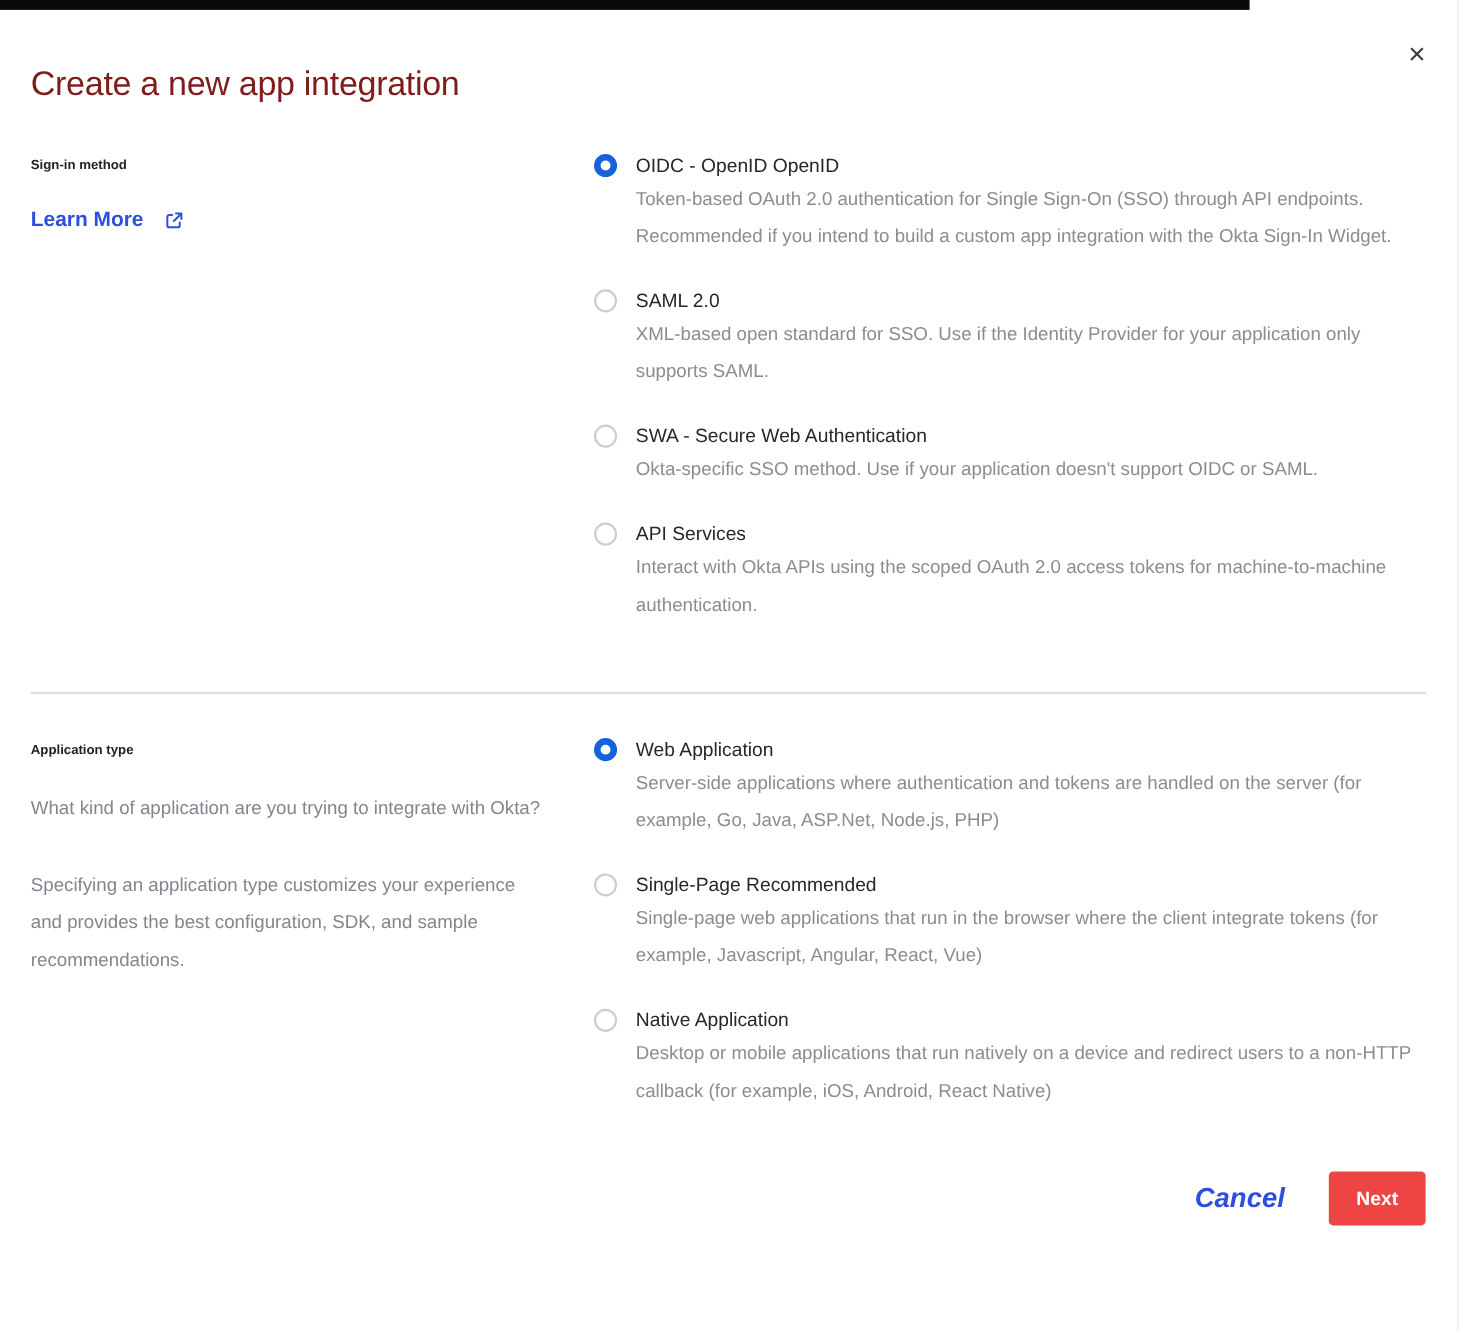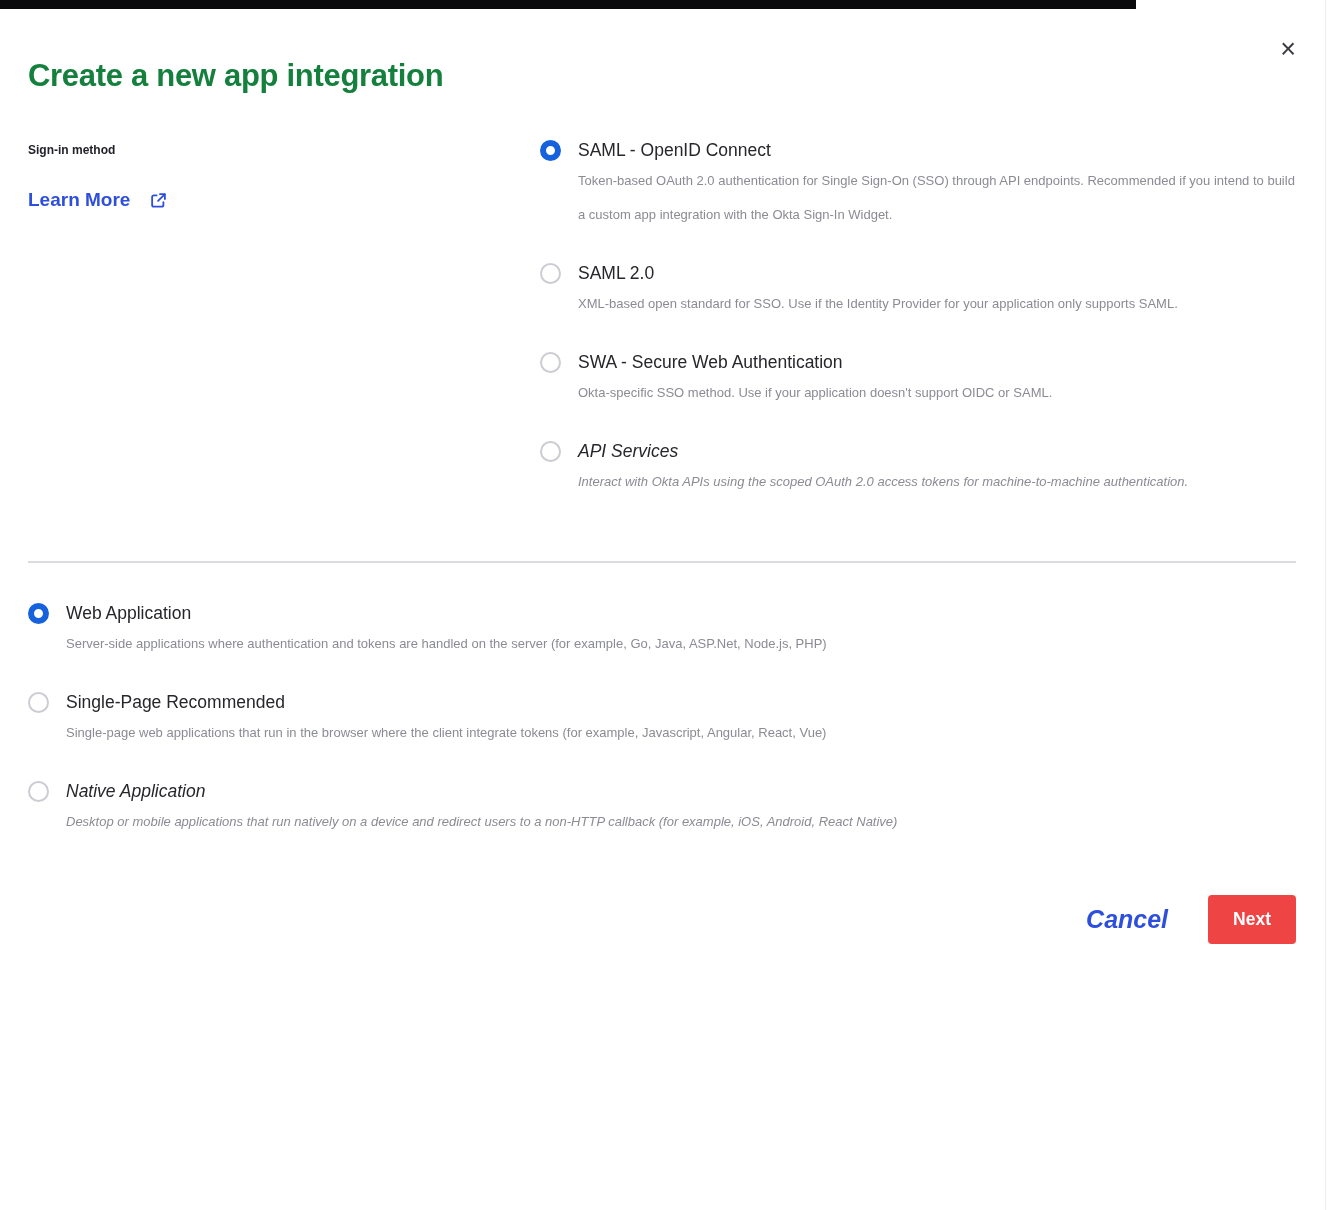--- a/index.html
+++ b/index.html
@@ -27,23 +27,23 @@
   }
   .close-btn {
     position: absolute; top: 36px; right: 36px;
     background: none; border: none; cursor: pointer;
     font-size: 27px; line-height: 1; color: #3a3a40;
     font-family: "Liberation Sans", sans-serif;
   }
   h1.dialog-title {
     padding-top: 58px;
     font-size: 31px;
-    font-weight: 700;
+    font-weight: 400;
     letter-spacing: -0.3px;
-    color: #15803d;
+    color: #7f1d1d;
   }
   .section-row { display: flex; margin-top: 44px; }
   .col-left  { width: 512px; flex: none; padding-right: 48px; }
   .col-right { flex: 1; }
   h2.section-label {
     font-size: 12px;
     font-weight: 700;
     color: #22222a;
     line-height: 24px;
   }
@@ -58,37 +58,37 @@
     font-size: 17px; line-height: 34px;
     color: #84848e;
     margin-top: 25px;
   }
   .help-text + .help-text { margin-top: 36px; }
   .option {
     display: flex; gap: 17px;
     margin-bottom: 29px;
     cursor: pointer;
   }
-  .option:last-child { margin-bottom: 0; font-style: italic; }
+  .option:last-child { margin-bottom: 0; }
   .radio {
     width: 21px; height: 21px; flex: none;
     margin-top: 2px;
     border-radius: 50%;
     border: 2px solid #cccdd3;
     background: #ffffff;
   }
   .radio.selected { border: 6.5px solid #1662dd; }
   .option-label {
     display: block;
     font-size: 17.5px; line-height: 25px;
     color: #26262b;
   }
   .option-desc {
     display: block;
-    font-size: 13px; line-height: 34px;
+    font-size: 17px; line-height: 34px;
     color: #8b8b94;
     margin-top: 1px;
   }
   hr.divider {
     border: none;
     border-top: 2px solid #dcdce0;
     margin-top: 62px;
   }
   .section-row.second { margin-top: 38px; }
   .footer {
@@ -132,21 +132,21 @@
             <path d="M9.4 2h4.6v4.6"></path>
             <path d="M13.8 2.2 7.6 8.4"></path>
           </svg>
         </span>
       </a>
     </div>
     <div class="col-right" id="signin-options">
   <label class="option">
     <span class="radio selected"></span>
     <span class="option-body">
-      <span class="option-label">SAML - OpenID Connect</span>
+      <span class="option-label">OIDC - OpenID OpenID</span>
       <span class="option-desc">Token-based OAuth 2.0 authentication for Single Sign-On (SSO) through API endpoints. Recommended if you intend to build a custom app integration with the Okta Sign-In Widget.</span>
     </span>
   </label>
 
   <label class="option">
     <span class="radio"></span>
     <span class="option-body">
       <span class="option-label">SAML 2.0</span>
       <span class="option-desc">XML-based open standard for SSO. Use if the Identity Provider for your application only supports SAML.</span>
     </span>
@@ -166,20 +166,25 @@
       <span class="option-label">API Services</span>
       <span class="option-desc">Interact with Okta APIs using the scoped OAuth 2.0 access tokens for machine-to-machine authentication.</span>
     </span>
   </label>
 </div>
   </section>
 
   <hr class="divider">
 
   <section class="section-row second">
+    <div class="col-left">
+      <h2 class="section-label">Application type</h2>
+      <p class="help-text">What kind of application are you trying to integrate with Okta?</p>
+      <p class="help-text">Specifying an application type customizes your experience and provides the best configuration, SDK, and sample recommendations.</p>
+    </div>
     <div class="col-right" id="apptype-options">
   <label class="option">
     <span class="radio selected"></span>
     <span class="option-body">
       <span class="option-label">Web Application</span>
       <span class="option-desc">Server-side applications where authentication and tokens are handled on the server (for example, Go, Java, ASP.Net, Node.js, PHP)</span>
     </span>
   </label>
 
   <label class="option">

